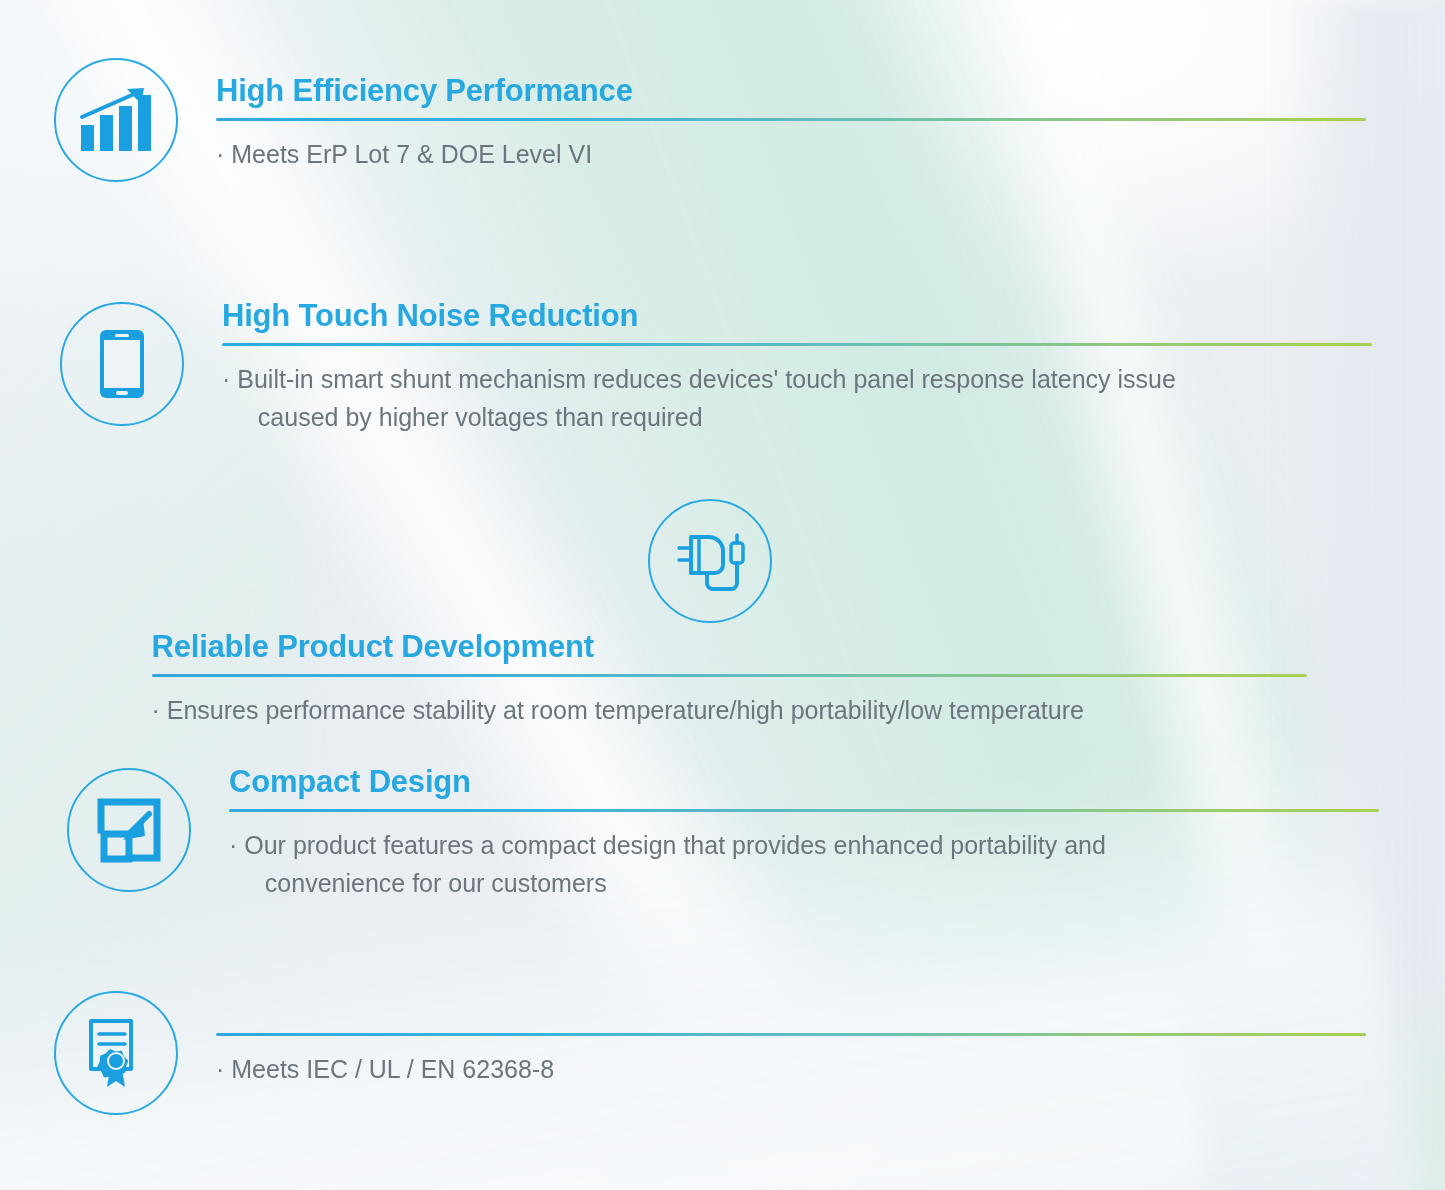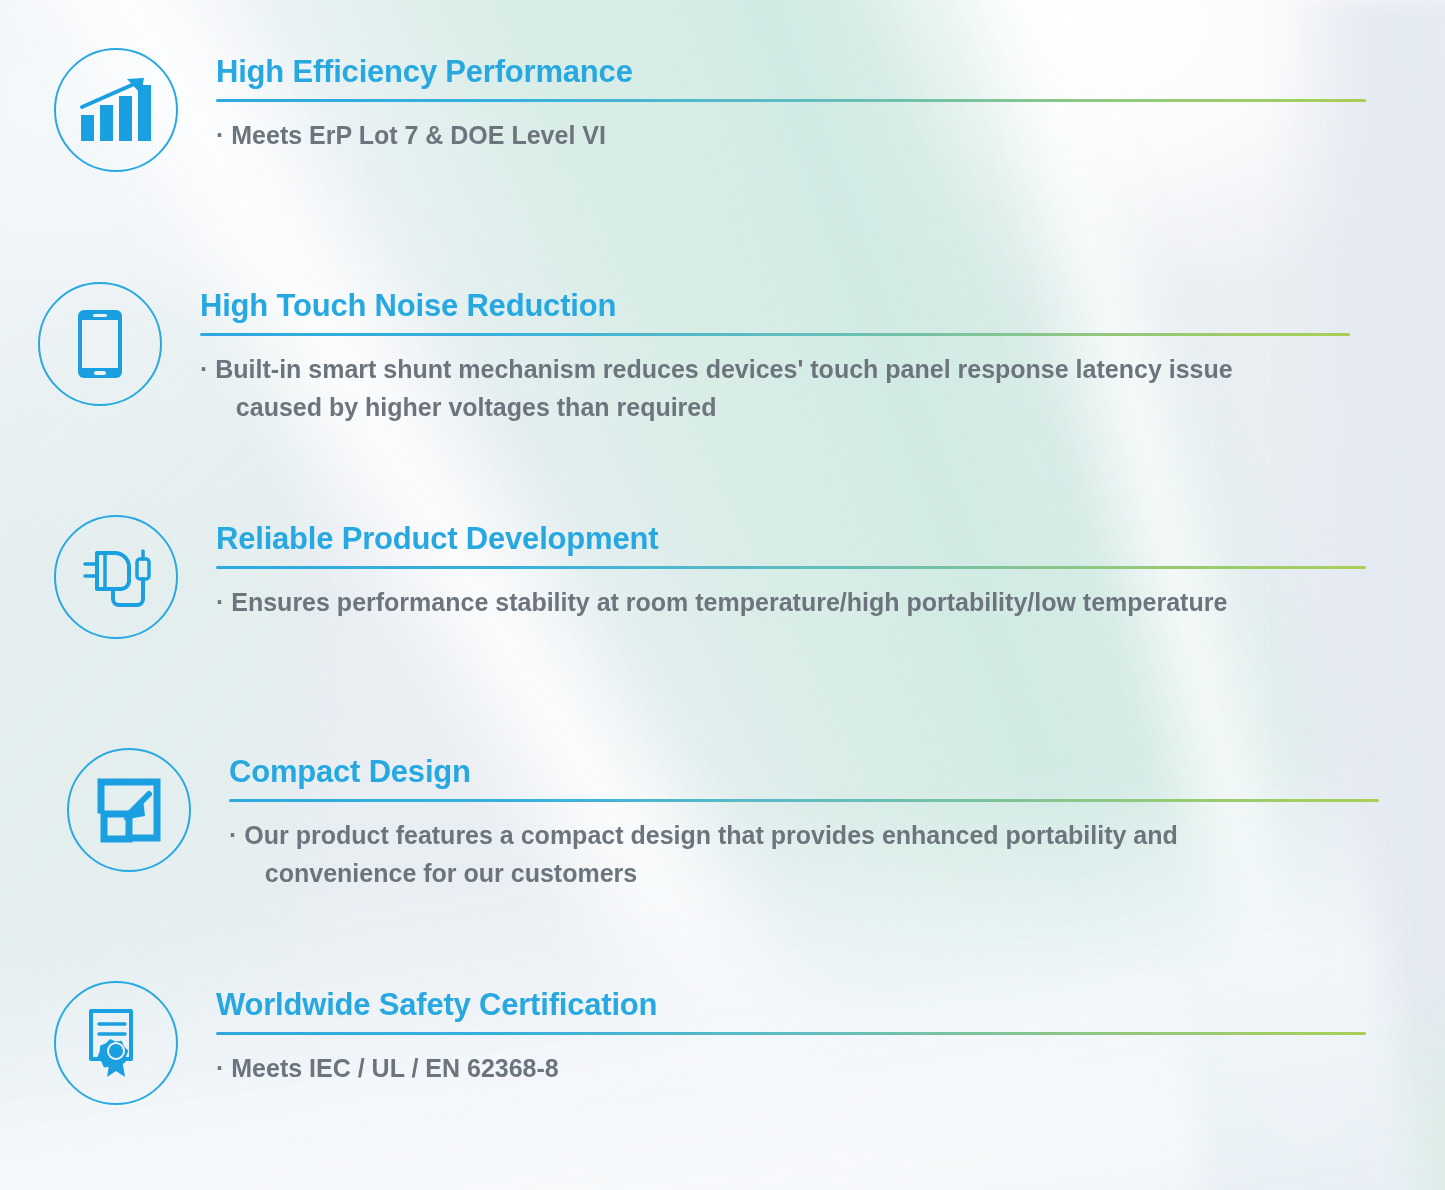--- a/index.html
+++ b/index.html
@@ -102,21 +102,22 @@
   .page {
     position:relative;
     z-index:2;
     width:1445px;
     height:1190px;
   }
 
   .feature {
     position:absolute;
     display:flex;
-    align-items:flex-start;
+    align-items:center;
+    margin-top:10px;
   }
 
   .icon-wrap {
     width:124px;
     height:124px;
     flex:0 0 124px;
     border:2.5px solid #29a9e1;
     border-radius:50%;
     display:flex;
     align-items:center;
@@ -148,27 +149,26 @@
   .bullet-list {
     margin-top:14px;
   }
   .bullet {
     color:#6c757d;
     font-size:25px;
     line-height:1.52;
     white-space:pre-wrap;
     text-indent:-15px;
     padding-left:15px;
-    font-weight:bold;
   }
 
   
   #feature-1 { left:54px;  top:48px;   width:1312px; }
-  #feature-2 { left:38px;  top:282px;  width:1312px; }
-  #feature-3 { left:54px;  top:515px;  width:1312px; }
+  #feature-2 { left:60px;  top:282px;  width:1312px; }
+  #feature-3 { left:54px;  top:489px;  width:1312px;flex-direction:column; }
   #feature-4 { left:67px;  top:748px;  width:1312px; }
   #feature-5 { left:54px;  top:981px;  width:1312px; }
 
   #feature-1 .feature-body { width:1155px; }
   #feature-2 .feature-body { width:1155px; }
   #feature-3 .feature-body { width:1155px; }
   #feature-4 .feature-body { width:1155px; }
   #feature-5 .feature-body { width:1155px; }
 
   svg { display:block; }
@@ -296,21 +296,20 @@
 
           <path d="M27 52 L24 70 L33 64 L42 70 L39 52 Z" fill="#1a9fe0"></path>
 
           <path d="M33 26 l5.6 2.4 6.1 -0.6 2.4 5.6 4.3 4.4 -2.4 5.6 -0.6 6.1 -5.6 2.4 -4.4 4.3 -5.4 -2.4 -6.1 0.6 -2.4 -5.6 -4.3 -4.4 2.4 -5.6 0.6 -6.1 5.6 -2.4 Z" fill="#1a9fe0" transform="translate(-6,6)"></path>
           <circle cx="33" cy="44" r="9" fill="#eef3f7"></circle>
           <circle cx="33" cy="44" r="7" fill="#1a9fe0"></circle>
         </svg>
       </span>
     </div>
     <div class="feature-body">
-      <h2 class="feature-title">Worldwide Safety Certification</h2>
       <div class="divider"></div>
       <div class="bullet-list">
         <p class="bullet">· Meets IEC / UL / EN 62368-8</p>
       </div>
     </div>
   </section>
 
 </div>
 
 </body></html>

